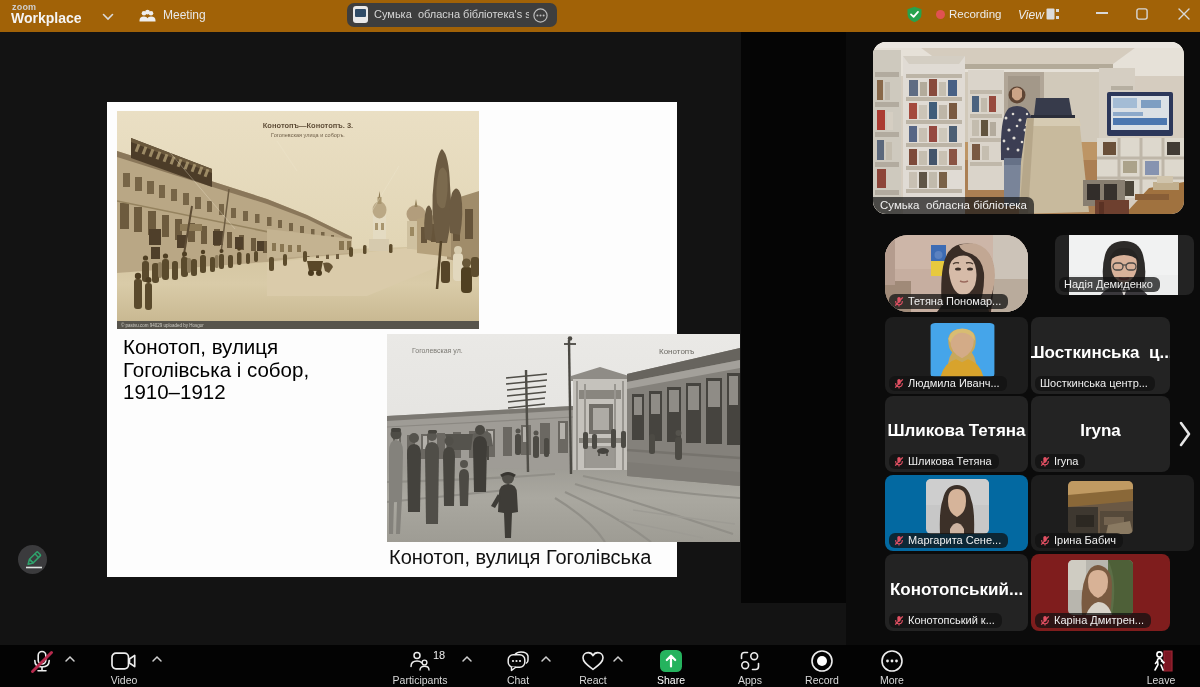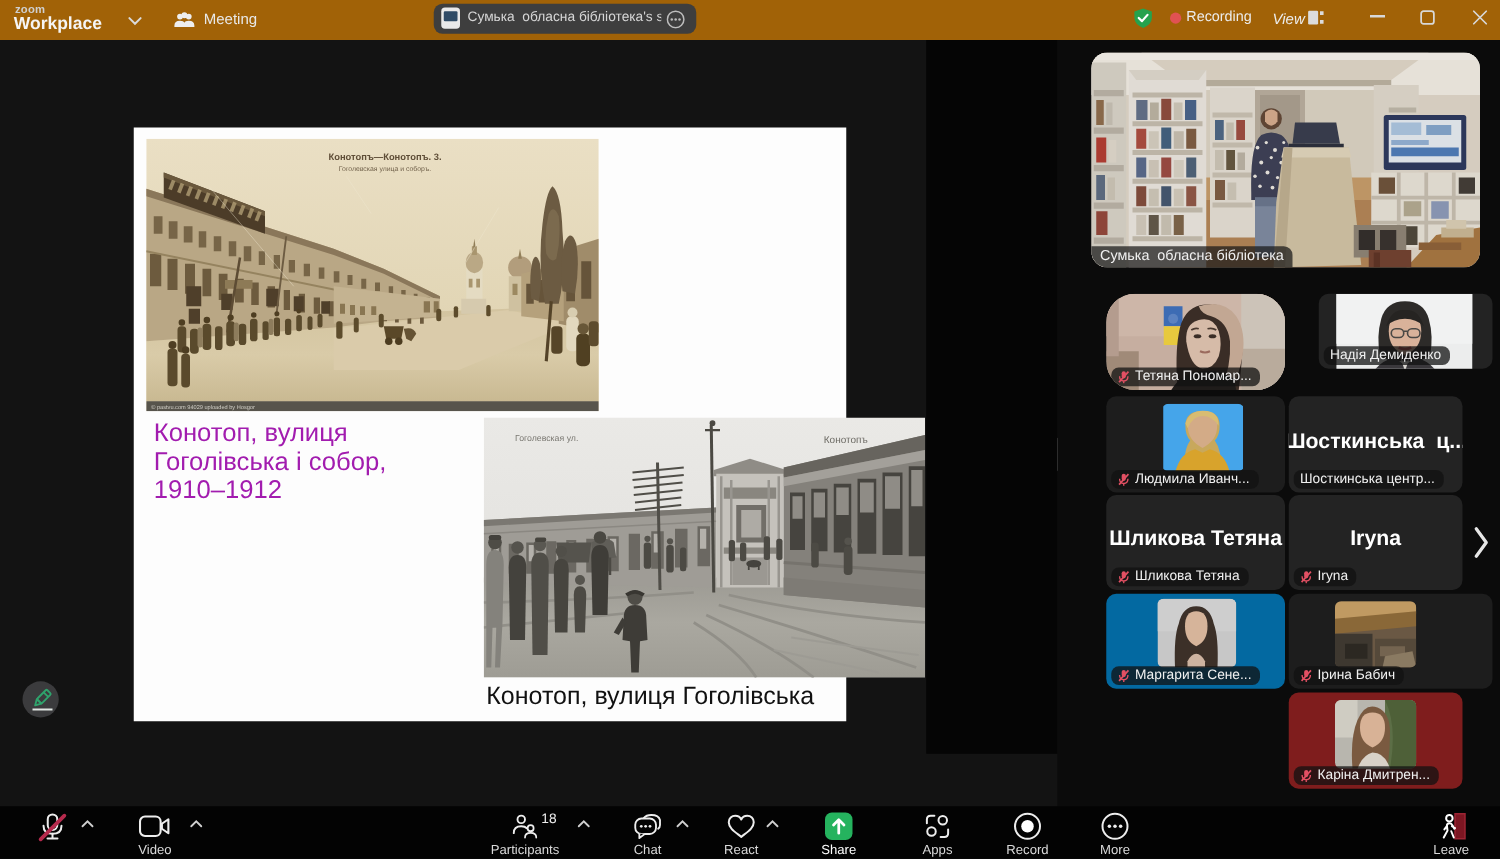--- a/index.html
+++ b/index.html
@@ -237,21 +237,21 @@
       <path d="M190 150 L206 150 L204 160 L192 160 Z" fill="#5a4828"></path>
       <circle cx="194" cy="162" r="3" fill="#4c3c20"></circle>
         <circle cx="202" cy="162" r="3" fill="#4c3c20"></circle>
       <path d="M206 152 Q214 150 216 156 L212 162 L208 160 Z" fill="#655334"></path>
 
       <path d="M50 38 L118 118 M282 55 L255 100 M160 30 L180 60" stroke="#f0e8d2" stroke-width="0.8" opacity="0.4"></path>
 
       <rect x="0" y="210" width="362" height="8" fill="#57544c"></rect>
       <text x="4" y="216.2" font-size="4.5" fill="#d0cec6">© pastvu.com 94029  uploaded by Hosgor</text>
     </svg>
-    <div class="abs" style="left:16px;top:234px;width:260px;color:#a21caf;font-size:20.5px;line-height:22.5px;">Конотоп, вулиця<br>Гоголівська і собор,<br>1910–1912</div>
+    <div class="abs" style="left:16px;top:234px;width:260px;color:#000000;font-size:20.5px;line-height:22.5px;">Конотоп, вулиця<br>Гоголівська і собор,<br>1910–1912</div>
     <svg class="abs" style="left:280px;top:232px;filter:blur(0.4px);" width="353" height="208" viewBox="0 0 353 208">
       <defs>
         <linearGradient id="p2sky" x1="0" y1="0" x2="0" y2="1">
           <stop offset="0" stop-color="#eae9e6"></stop>
             <stop offset="1" stop-color="#dfdedb"></stop>
         </linearGradient>
         <linearGradient id="p2st" x1="0" y1="0" x2="0" y2="1">
           <stop offset="0" stop-color="#9c9a93"></stop>
             <stop offset="0.45" stop-color="#aaa8a0"></stop>
             <stop offset="1" stop-color="#9e9c94"></stop>
@@ -694,20 +694,28 @@
         <rect x="36" y="36" width="20" height="8" fill="#746450"></rect>
         <polygon points="40,44 62,40 65,53 38,53" fill="#8a7a62"></polygon>
       </svg>
       <div class="label"><svg width="10" height="11" viewBox="0 0 12 13">
             <rect x="4" y="1" width="4" height="7" rx="2" fill="#e25063"></rect>
             <path d="M2 6 Q2 10.5 6 10.5 Q10 10.5 10 6 M6 10.5 L6 12.5" stroke="#e25063" stroke-width="1.3" fill="none"></path>
             <line x1="1.5" y1="11.5" x2="10.5" y2="1.5" stroke="#e25063" stroke-width="1.6"></line>
           </svg>Ірина Бабич</div>
     </div>
 
+    <div class="tile" style="left:39px;top:522px;width:143px;height:77px;">
+      <div class="bigname" style="font-size:17px;">Конотопський...</div>
+      <div class="label"><svg width="10" height="11" viewBox="0 0 12 13">
+            <rect x="4" y="1" width="4" height="7" rx="2" fill="#e25063"></rect>
+            <path d="M2 6 Q2 10.5 6 10.5 Q10 10.5 10 6 M6 10.5 L6 12.5" stroke="#e25063" stroke-width="1.3" fill="none"></path>
+            <line x1="1.5" y1="11.5" x2="10.5" y2="1.5" stroke="#e25063" stroke-width="1.6"></line>
+          </svg>Конотопський к...</div>
+    </div>
 
     <div class="tile" style="left:185px;top:522px;width:139px;height:77px;background:#7f1d1d;">
       <svg class="abs" style="left:37px;top:6px;border-radius:5px;" width="65" height="55" viewBox="0 0 65 55">
         <rect width="65" height="55" fill="#b8b6ae"></rect>
         <rect x="40" y="0" width="25" height="55" fill="#5c6e46"></rect>
         <path d="M40 0 Q50 20 44 55 L65 55 L65 0 Z" fill="#4e6038"></path>
         <rect x="0" y="0" width="18" height="30" fill="#cfccc2"></rect>
         <g>
           <path d="M14 55 Q12 30 18 16 Q24 2 34 6 Q44 10 44 26 Q44 40 42 55 Z" fill="#7a5a40"></path>
           <path d="M20 22 Q20 10 30 10 Q40 10 40 22 Q40 34 30 38 Q20 34 20 22 Z" fill="#d8b296"></path>

